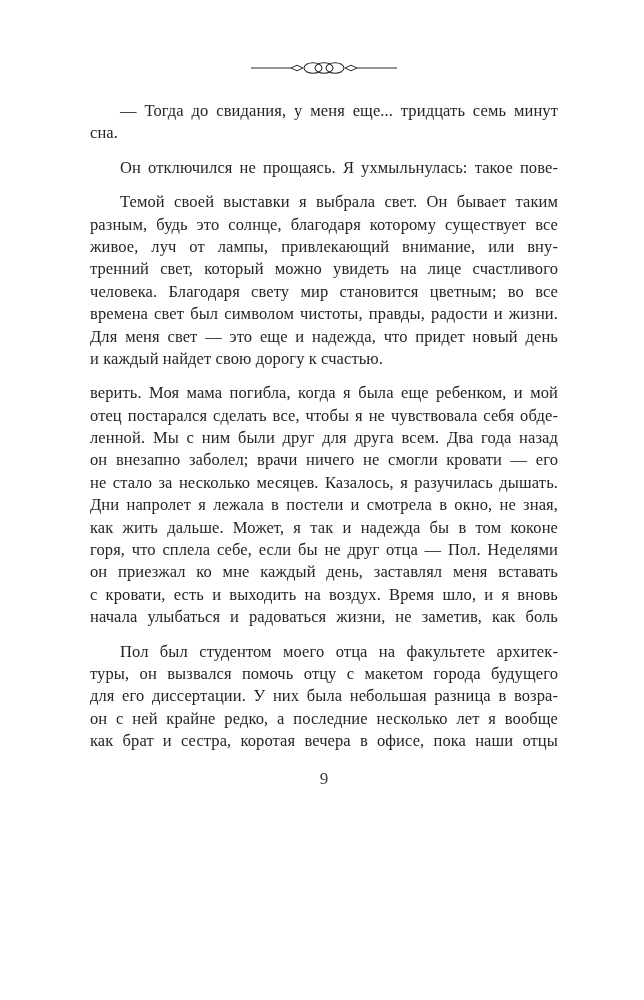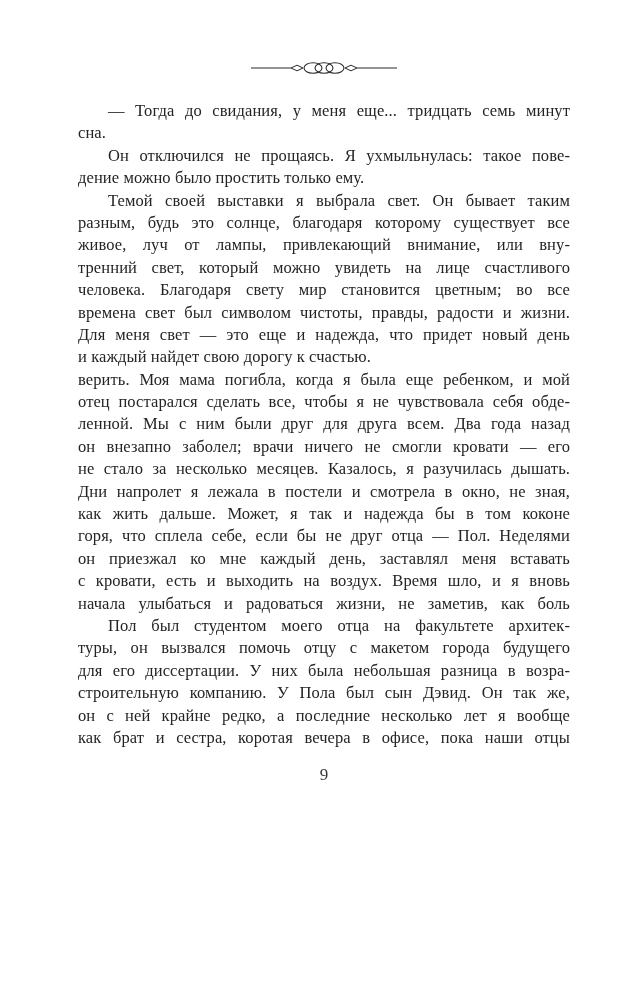--- a/index.html
+++ b/index.html
@@ -24,21 +24,21 @@
     text-align: center;
     height: 18px;
     margin-bottom: 24px;
   }
   .ornament svg { display: inline-block; vertical-align: middle; }
   .text-block {
     font-size: 16.5px;
     line-height: 22.4px;
     letter-spacing: 0.1px;
   }
-  .paragraph { margin: 0; }
+  .paragraph { margin: 12px; }
   .line {
     text-align: justify;
     text-align-last: justify;
     height: 22.4px;
     overflow: hidden;
   }
   .line.first { text-indent: 30px; }
   .line.last {
     text-align-last: left;
   }
@@ -66,21 +66,20 @@
     </svg>
   </div>
 
   <div class="text-block">
       <div class="paragraph">
         <div class="line first">—  Тогда до свидания, у меня еще... тридцать семь минут</div>
         <div class="line last">сна.</div>
       </div>
       <div class="paragraph">
         <div class="line first">Он отключился не прощаясь. Я ухмыльнулась: такое пове-</div>
-        <div class="line last">дение можно было простить только ему.</div>
       </div>
       <div class="paragraph">
         <div class="line first">Темой своей выставки я выбрала свет. Он бывает таким</div>
         <div class="line">разным, будь это солнце, благодаря которому существует все</div>
         <div class="line">живое, луч от лампы, привлекающий внимание, или вну-</div>
         <div class="line">тренний свет, который можно увидеть на лице счастливого</div>
         <div class="line">человека. Благодаря свету мир становится цветным; во все</div>
         <div class="line">времена свет был символом чистоты, правды, радости и жизни.</div>
         <div class="line">Для меня свет — это еще и надежда, что придет новый день</div>
         <div class="line last">и каждый найдет свою дорогу к счастью.</div>
@@ -95,21 +94,20 @@
         <div class="line">как жить дальше. Может, я так и надежда бы в том коконе</div>
         <div class="line">горя, что сплела себе, если бы не друг отца — Пол. Неделями</div>
         <div class="line">он приезжал ко мне каждый день, заставлял меня вставать</div>
         <div class="line">с кровати, есть и выходить на воздух. Время шло, и я вновь</div>
         <div class="line">начала улыбаться и радоваться жизни, не заметив, как боль</div>
       </div>
       <div class="paragraph">
         <div class="line first">Пол был студентом моего отца на факультете архитек-</div>
         <div class="line">туры, он вызвался помочь отцу с макетом города будущего</div>
         <div class="line">для его диссертации. У них была небольшая разница в возра-</div>
-        <div class="line">строительную компанию. У Пола был сын Дэвид. Он так же,</div>
         <div class="line">он с ней крайне редко, а последние несколько лет я вообще</div>
         <div class="line">как брат и сестра, коротая вечера в офисе, пока наши отцы</div>
       </div>
     </div>
 
   <div class="page-number">9</div>
 
 </div>
 
 </body></html>

